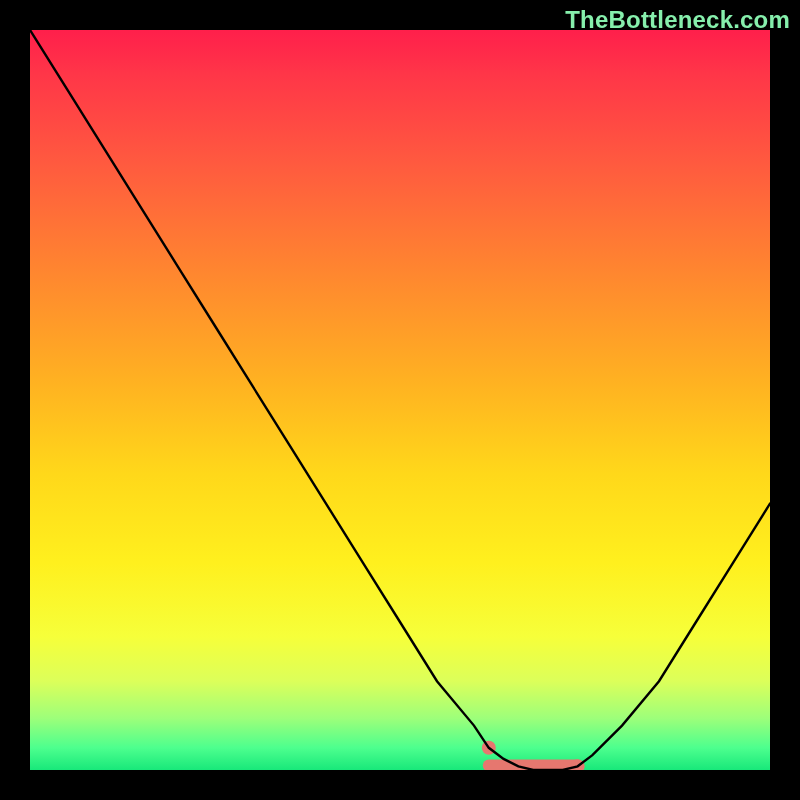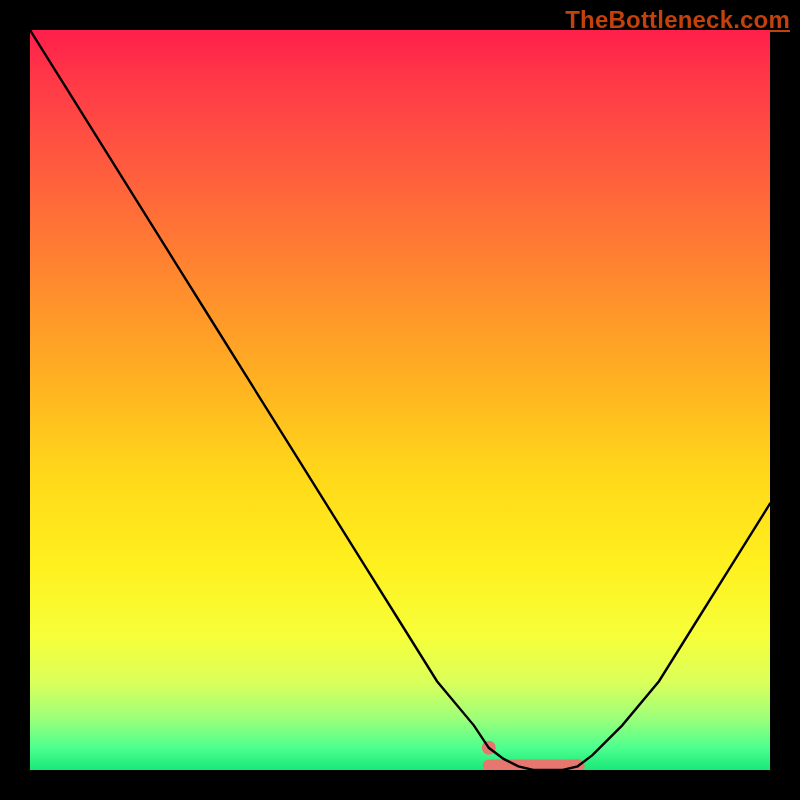--- a/index.html
+++ b/index.html
@@ -5,23 +5,22 @@
   * { margin: 0; padding: 0; box-sizing: border-box; }
   html, body { width: 800px; height: 800px; overflow: hidden; background: #fff; }
   .wrap { position: relative; width: 800px; height: 800px; background: #000; }
   .watermark {
     position: absolute;
     top: 6px;
     right: 10px;
     font-family: Arial, Helvetica, sans-serif;
     font-size: 24px;
     font-weight: 600;
-    color: #c2410c;
+    color: #86efac;
     letter-spacing: 0.2px;
-    text-decoration: underline;
   }
   .plot {
     position: absolute;
     left: 30px;
     top: 30px;
     width: 740px;
     height: 740px;
     background: linear-gradient(to bottom,
       #ff1f4b 0%,
       #ff3648 6%,

